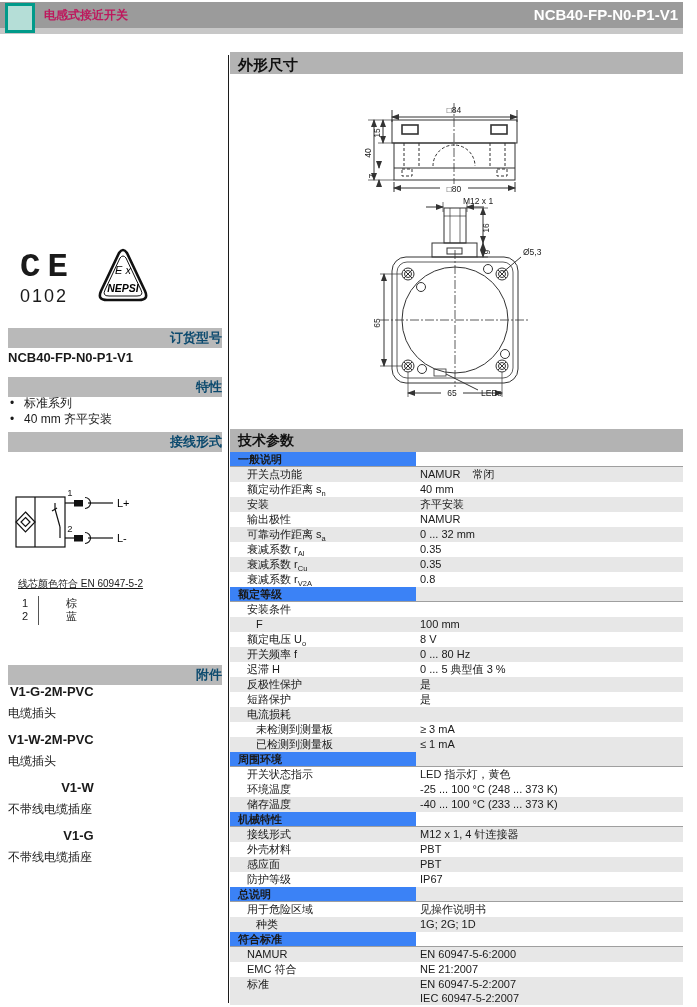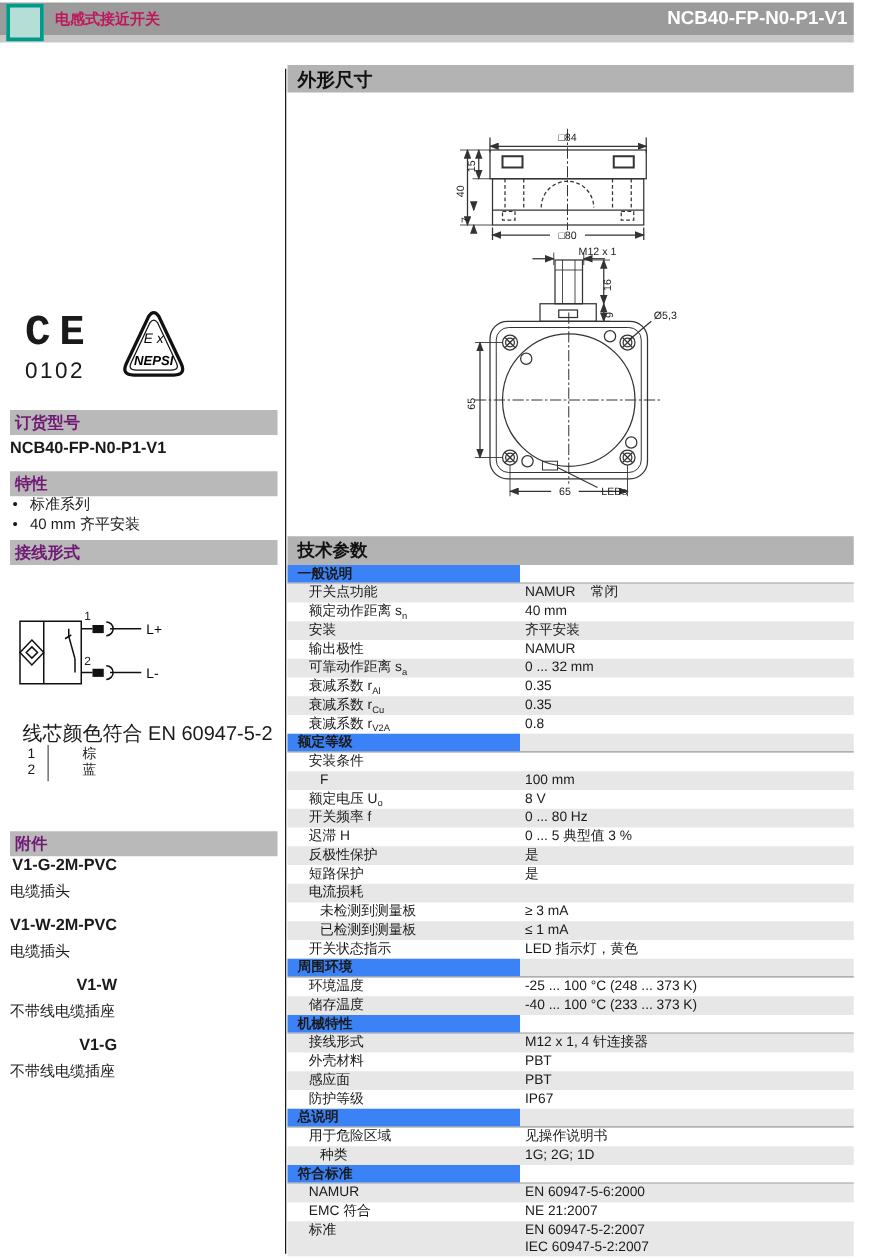--- a/index.html
+++ b/index.html
@@ -7,28 +7,28 @@
         font-family:"Liberation Sans","DejaVu Sans",sans-serif;color:#1a1a1a;}
   .abs{position:absolute;}
   
   #topbar{left:0;top:2px;width:683px;height:26px;background:#9b9b9b;}
   #topstrip{left:0;top:28px;width:683px;height:6px;background:#c7c7c7;}
   #brandicon{left:5px;top:3px;width:24px;height:24px;border:3px solid #009a8a;background:#b5ded7;}
   #doctitle{left:44px;top:2px;height:26px;line-height:26px;color:#be185d;font-size:12px;font-weight:bold;}
   #docmodel{left:0;top:2px;width:678px;height:26px;line-height:26px;color:#fff;font-size:15px;font-weight:bold;text-align:right;}
   
   .sidebar-bar{left:8px;width:214px;height:20px;background:#b9b9b9;font-size:13px;font-weight:bold;
-               line-height:20px;padding-left:4px;box-sizing:border-box;color:#701a75;}
+               line-height:20px;padding-left:4px;box-sizing:border-box;color:#0c4a6e;text-align:right;}
   #ce-mark{left:20px;top:248px;font-size:34px;font-weight:bold;letter-spacing:7px;font-family:Liberation Mono, monospace;}
   #ce-code{left:20px;top:286px;font-size:18px;letter-spacing:2px;}
   #ordermodel{left:8px;top:350px;font-size:13px;font-weight:bold;}
   #features-list{left:10px;top:396px;font-size:12px;line-height:15px;}
   .feat-row{display:flex;margin-bottom:1px;}
   .feat-bullet{width:14px;}
-  #wire-note{left:18px;top:577px;font-size:16px;}
+  #wire-note{left:18px;top:577px;font-size:10px;text-decoration:underline;}
   #wire-table{left:22px;top:597px;font-size:11px;line-height:13px;}
   .wire-row{display:flex;}
   .wire-pin{width:44px;}
   #wire-divider{left:38px;top:596px;width:1px;height:29px;background:#555;}
   #accessories-list{left:8px;top:684px;}
   .acc-name{font-size:13px;font-weight:bold;margin-bottom:6px;text-align:right;}
   .acc-desc{font-size:12px;margin-bottom:10px;}
   
   #divider{left:228px;top:55px;width:1px;height:948px;background:#1c1c1c;}
   .main-bar{left:230px;width:453px;background:#b3b3b3;font-weight:bold;box-sizing:border-box;color:#111;}
@@ -322,26 +322,26 @@
         <span class="val"></span>
       </div>
       <div class="t-row ind1">
         <span class="lbl">未检测到测量板</span>
         <span class="val">≥ 3 mA</span>
       </div>
       <div class="t-row shade ind1">
         <span class="lbl">已检测到测量板</span>
         <span class="val">≤ 1 mA</span>
       </div>
+      <div class="t-row sec shade">
+        <span class="lbl">周围环境</span>
+      </div>
       <div class="t-row">
         <span class="lbl">开关状态指示</span>
         <span class="val">LED 指示灯，黄色</span>
-      </div>
-      <div class="t-row sec shade">
-        <span class="lbl">周围环境</span>
       </div>
       <div class="t-row">
         <span class="lbl">环境温度</span>
         <span class="val">-25 ... 100 °C (248 ... 373 K)</span>
       </div>
       <div class="t-row shade">
         <span class="lbl">储存温度</span>
         <span class="val">-40 ... 100 °C (233 ... 373 K)</span>
       </div>
       <div class="t-row sec">

